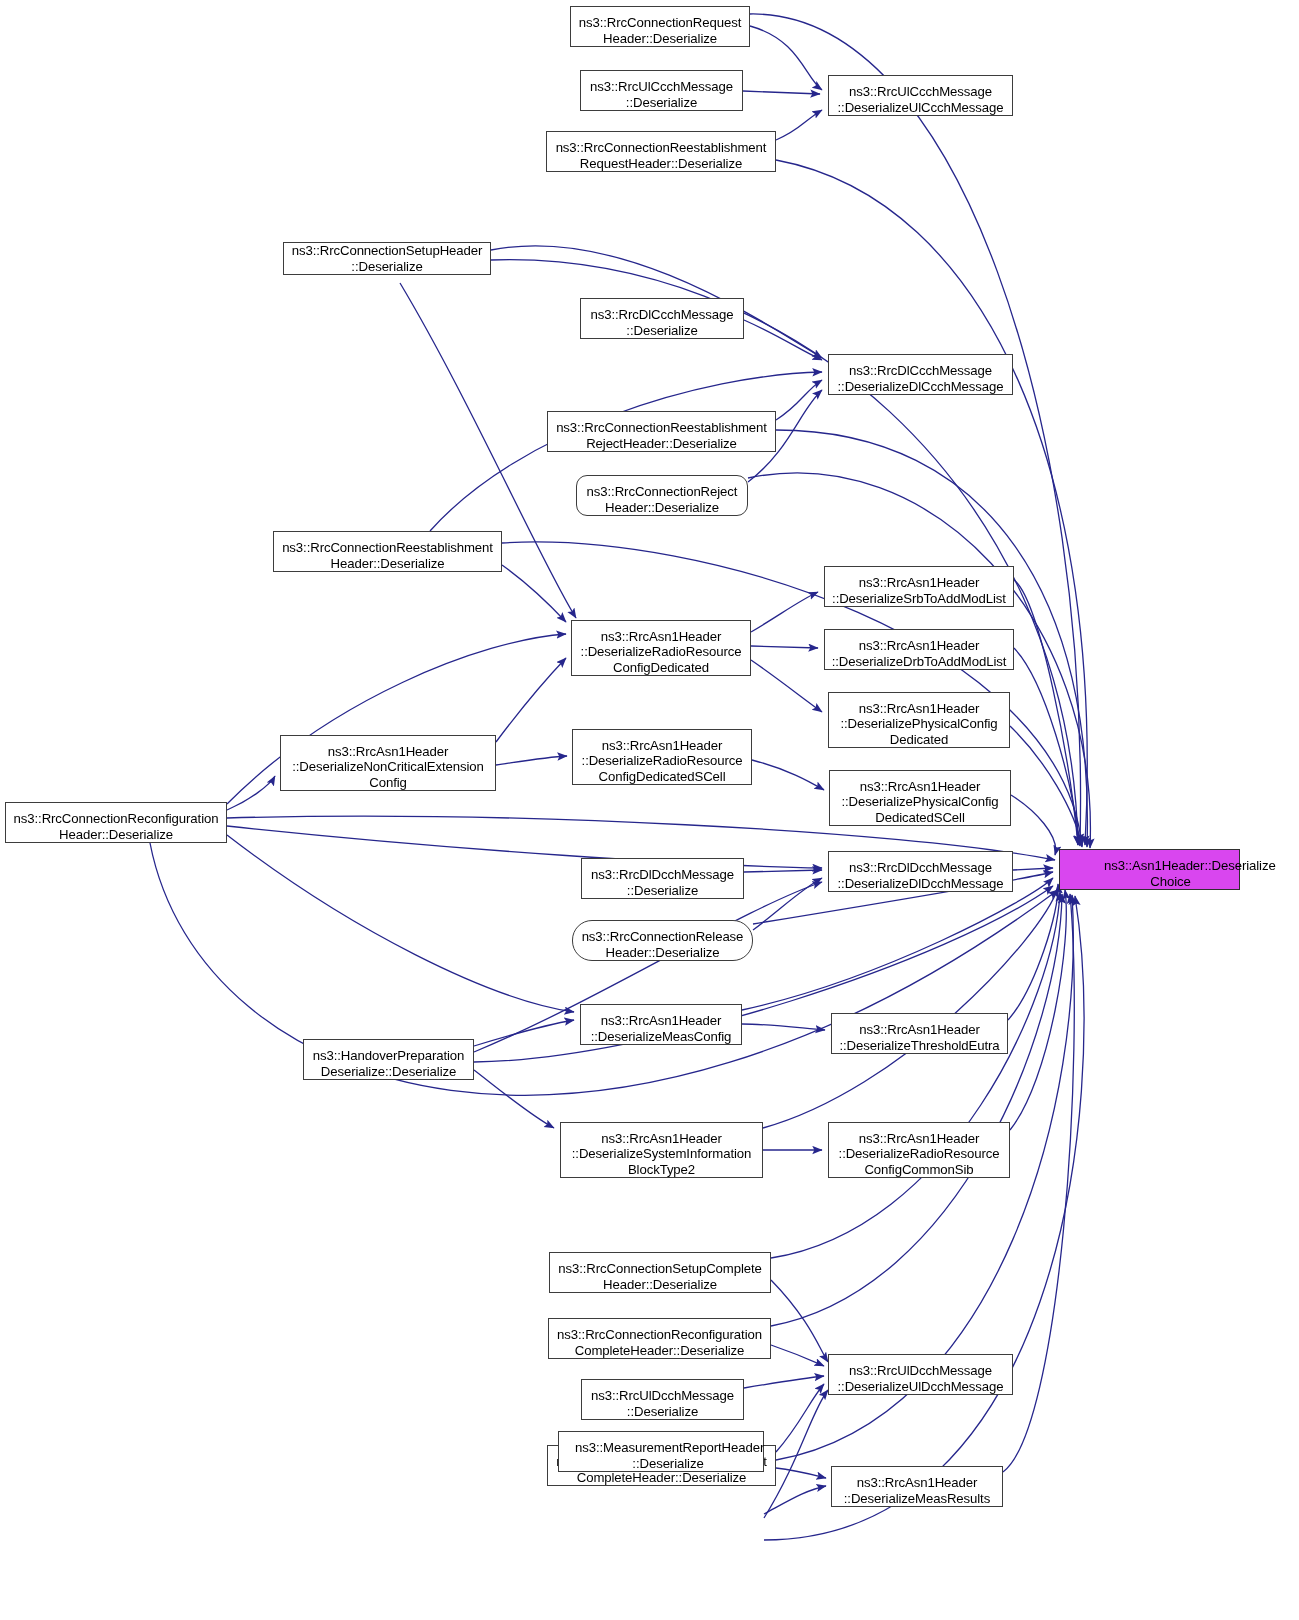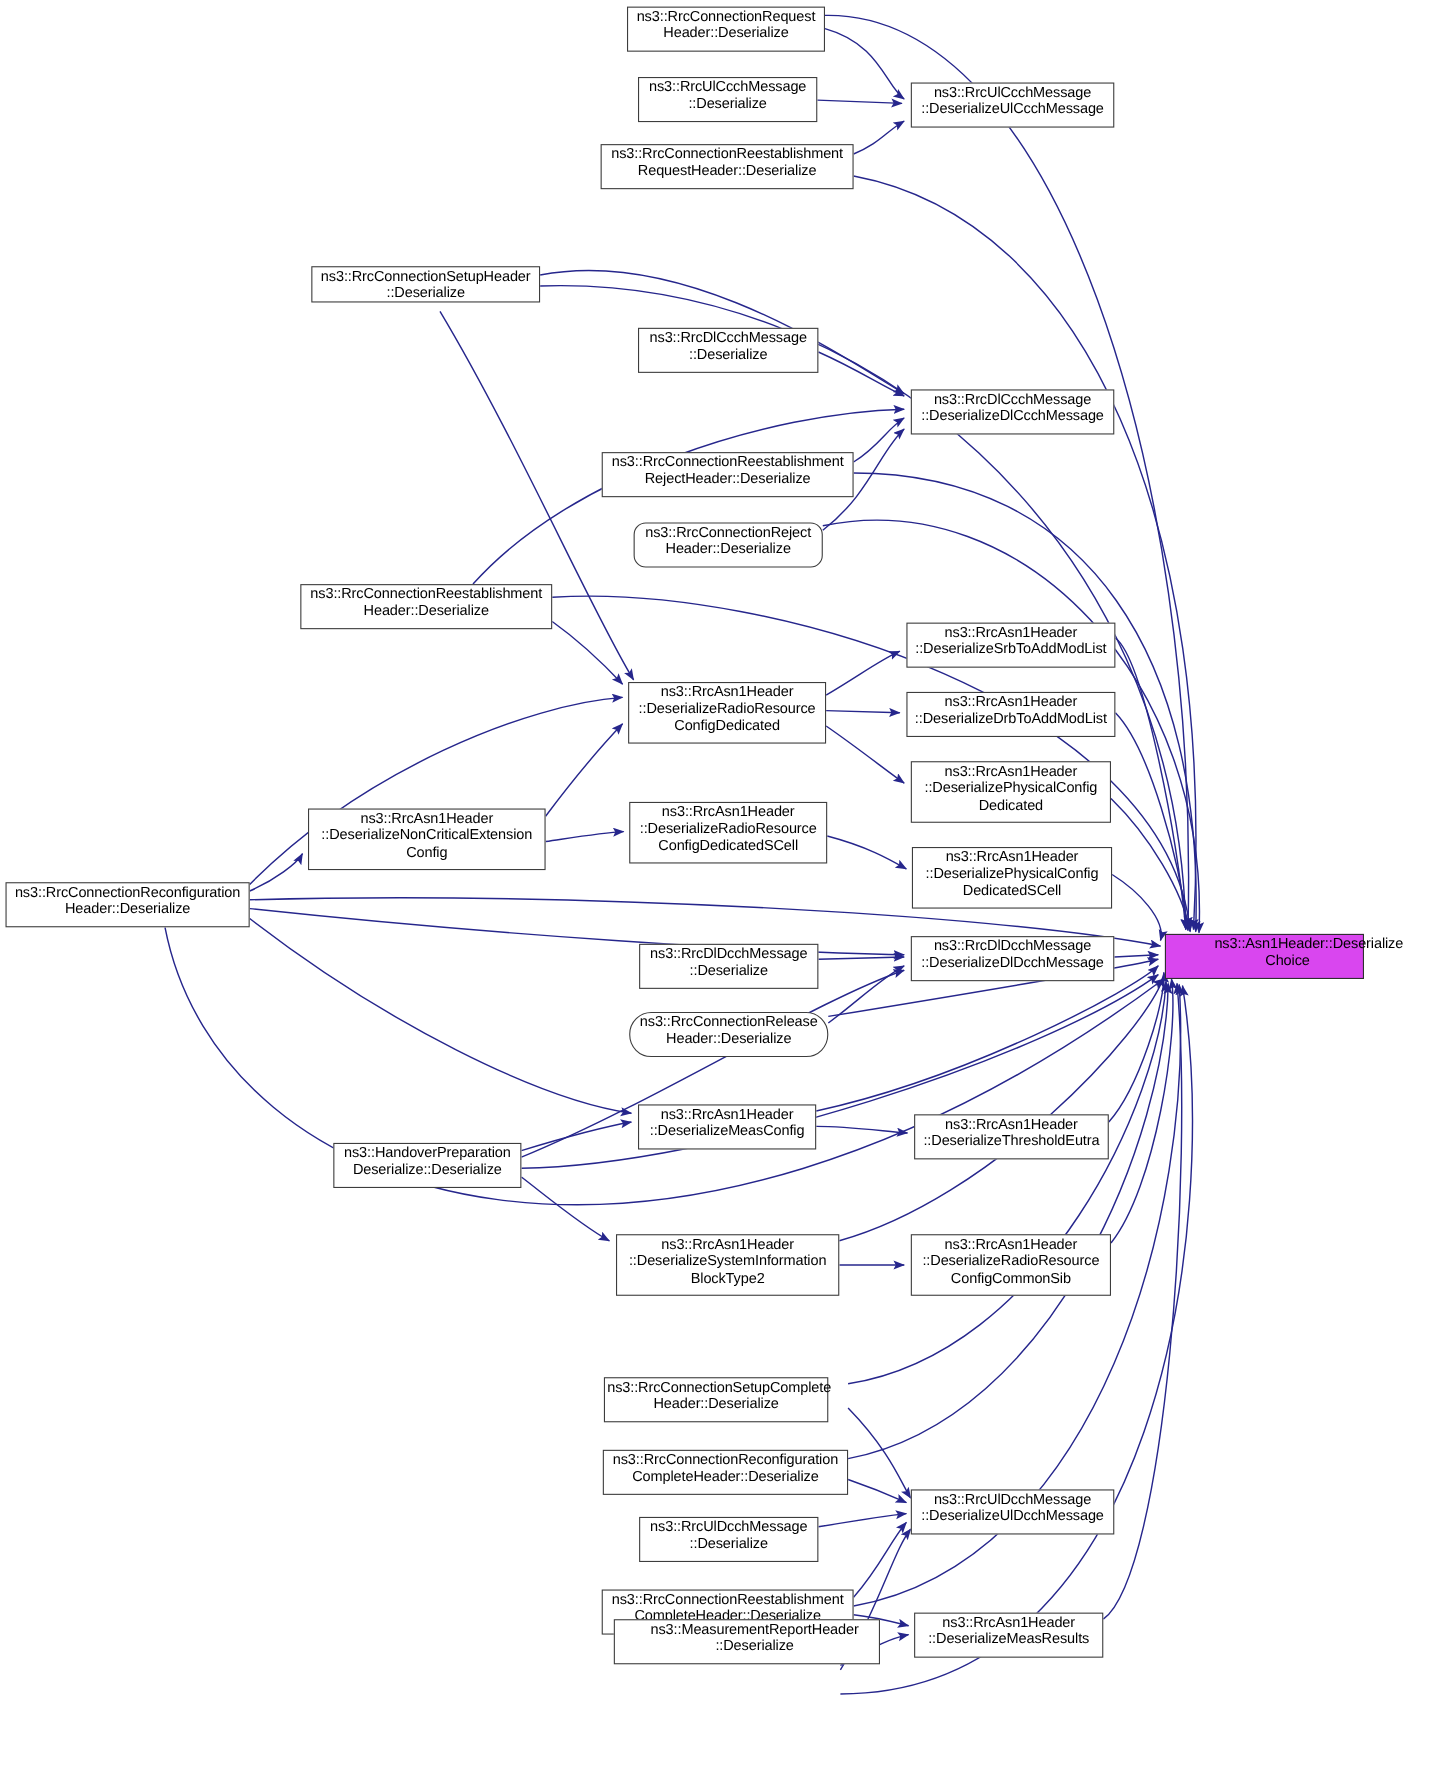--- a/index.html
+++ b/index.html
@@ -23,21 +23,21 @@
     height: 1620px;
     pointer-events: none;
   }
   .node {
     position: absolute;
     box-sizing: border-box;
     border: 1px solid #3d3d3d;
     background: #ffffff;
     color: #000000;
     display: flex;
-    align-items: flex-start;
+    align-items: flex-end;
     justify-content: center;
     text-align: center;
     font-size: 13.2px;
     line-height: 15.4px;
     letter-spacing: -0.1px;
     white-space: pre-line;
     padding: 0 2px;
   }
   .node.highlight {
     background: #d946ef;
@@ -176,28 +176,28 @@
       <div class="node" style="left: 831px; top: 1013px; width: 177px; height: 41px;"><span class="node-label">ns3::RrcAsn1Header
 ::DeserializeThresholdEutra</span></div>
       <div class="node" style="left: 303px; top: 1039px; width: 171px; height: 41px;"><span class="node-label">ns3::HandoverPreparation
 Deserialize::Deserialize</span></div>
       <div class="node" style="left: 560px; top: 1122px; width: 203px; height: 56px;"><span class="node-label">ns3::RrcAsn1Header
 ::DeserializeSystemInformation
 BlockType2</span></div>
       <div class="node" style="left: 828px; top: 1122px; width: 182px; height: 56px;"><span class="node-label">ns3::RrcAsn1Header
 ::DeserializeRadioResource
 ConfigCommonSib</span></div>
-      <div class="node" style="left: 549px; top: 1252px; width: 204px; height: 41px;"><span class="node-label">ns3::RrcConnectionSetupComplete
+      <div class="node" style="left: 549px; top: 1252px; width: 222px; height: 41px;"><span class="node-label">ns3::RrcConnectionSetupComplete
 Header::Deserialize</span></div>
       <div class="node" style="left: 548px; top: 1318px; width: 223px; height: 41px;"><span class="node-label">ns3::RrcConnectionReconfiguration
 CompleteHeader::Deserialize</span></div>
       <div class="node" style="left: 828px; top: 1354px; width: 185px; height: 41px;"><span class="node-label">ns3::RrcUlDcchMessage
 ::DeserializeUlDcchMessage</span></div>
       <div class="node" style="left: 581px; top: 1379px; width: 163px; height: 41px;"><span class="node-label">ns3::RrcUlDcchMessage
 ::Deserialize</span></div>
       <div class="node" style="left: 547px; top: 1445px; width: 229px; height: 41px;"><span class="node-label">ns3::RrcConnectionReestablishment
 CompleteHeader::Deserialize</span></div>
       <div class="node" style="left: 831px; top: 1466px; width: 172px; height: 41px;"><span class="node-label">ns3::RrcAsn1Header
 ::DeserializeMeasResults</span></div>
-      <div class="node" style="left: 558px; top: 1472px; width: 242px; height: 41px; padding-left: 16px;"><span class="node-label">ns3::MeasurementReportHeader
+      <div class="node" style="left: 558px; top: 1431px; width: 206px; height: 41px; padding-left: 16px;"><span class="node-label">ns3::MeasurementReportHeader
 ::Deserialize</span></div>
     </div>
 </div>
 
 </body></html>

